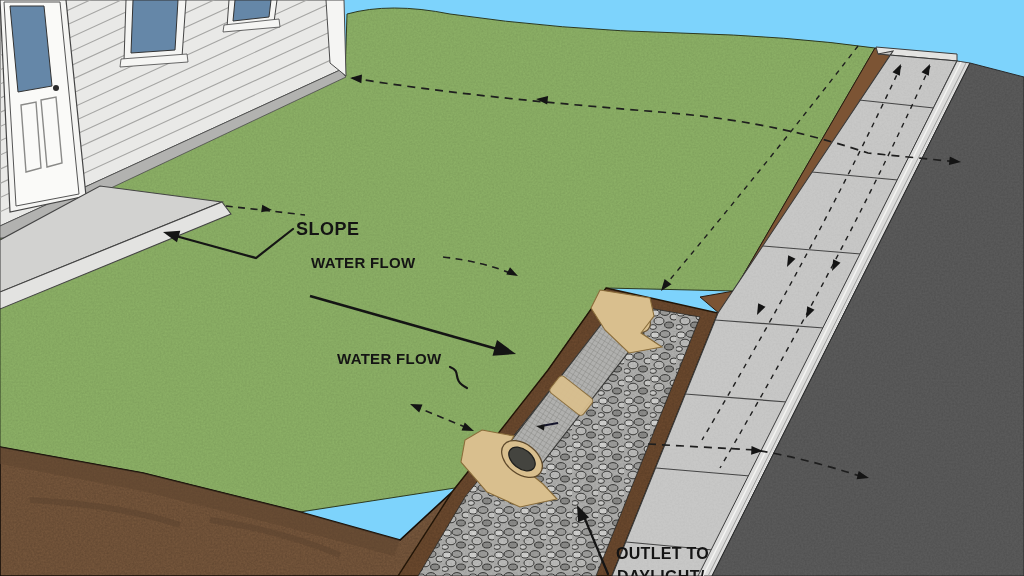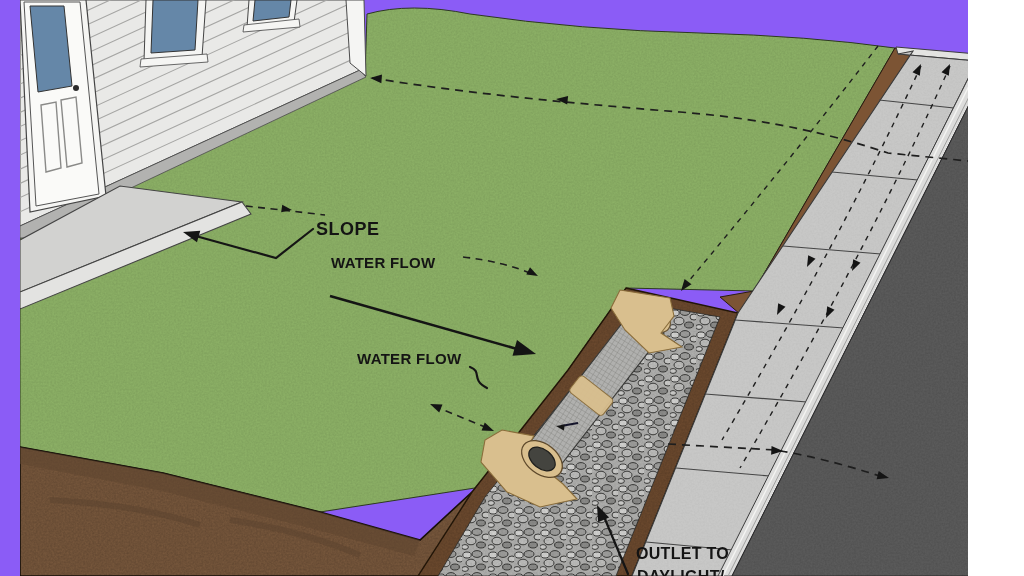--- a/index.html
+++ b/index.html
@@ -1,17 +1,17 @@
 <!DOCTYPE html>
 <html style="--grass: #8fb468; --grass_dark: #82a85c; --soil: #7b5a3e; --soil_dark: #5e4530; --soil_strip: #7c5434; --trench_wall: #6e4b2f; --gravel_base: #b9b9b7; --pipe: #b0b0ae; --fabric: #d9bf8e; --fabric_dark: #8a6d3b; --sidewalk: #cbcbca; --curb: #dcdcdb; --street: #5e5e5e; --siding: #e9e9e7; --trim: #f5f5f3; --foundation: #b2b2b0; --window_glass: #6587a8; --concrete: #d2d2d0; --concrete_face: #e3e3e1; --line: #1c1c1c;"><head>
 <meta charset="utf-8">
 <style>
   html,body{margin:0;padding:0;background:#ffffff;}
-  .stage{position:relative;width:948px;height:576px;overflow:hidden;background:#8b5cf6;
-         font-family:"Liberation Sans", sans-serif;padding-left:20px;}
+  .stage{position:relative;width:1024px;height:576px;overflow:hidden;background:#7dd3fc;
+         font-family:"Liberation Sans", sans-serif;}
   svg{display:block;}
   .lbl{font-family:"Liberation Sans", sans-serif;font-weight:bold;fill:#141414;}
   .dash{fill:none;stroke:#1e1e1e;stroke-width:1.7;stroke-dasharray:8 6;}
   .dash2{fill:none;stroke:#1e1e1e;stroke-width:1.4;stroke-dasharray:5 5.5;}
   .dash3{fill:none;stroke:#1e1e1e;stroke-width:1.6;stroke-dasharray:7 5.5;}
   .lead{fill:none;stroke:#151515;stroke-width:2.2;stroke-linecap:round;}
   .ah{fill:#141414;stroke:none;}
   .edge{stroke:#3c3c3c;stroke-width:1;}
 </style>
 </head>

